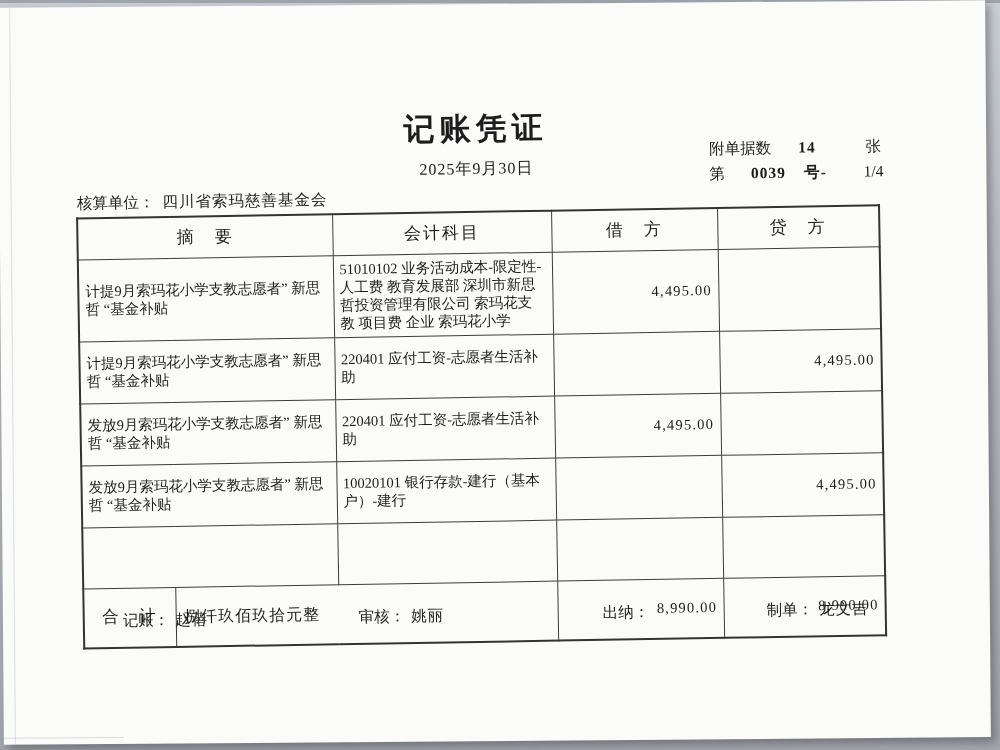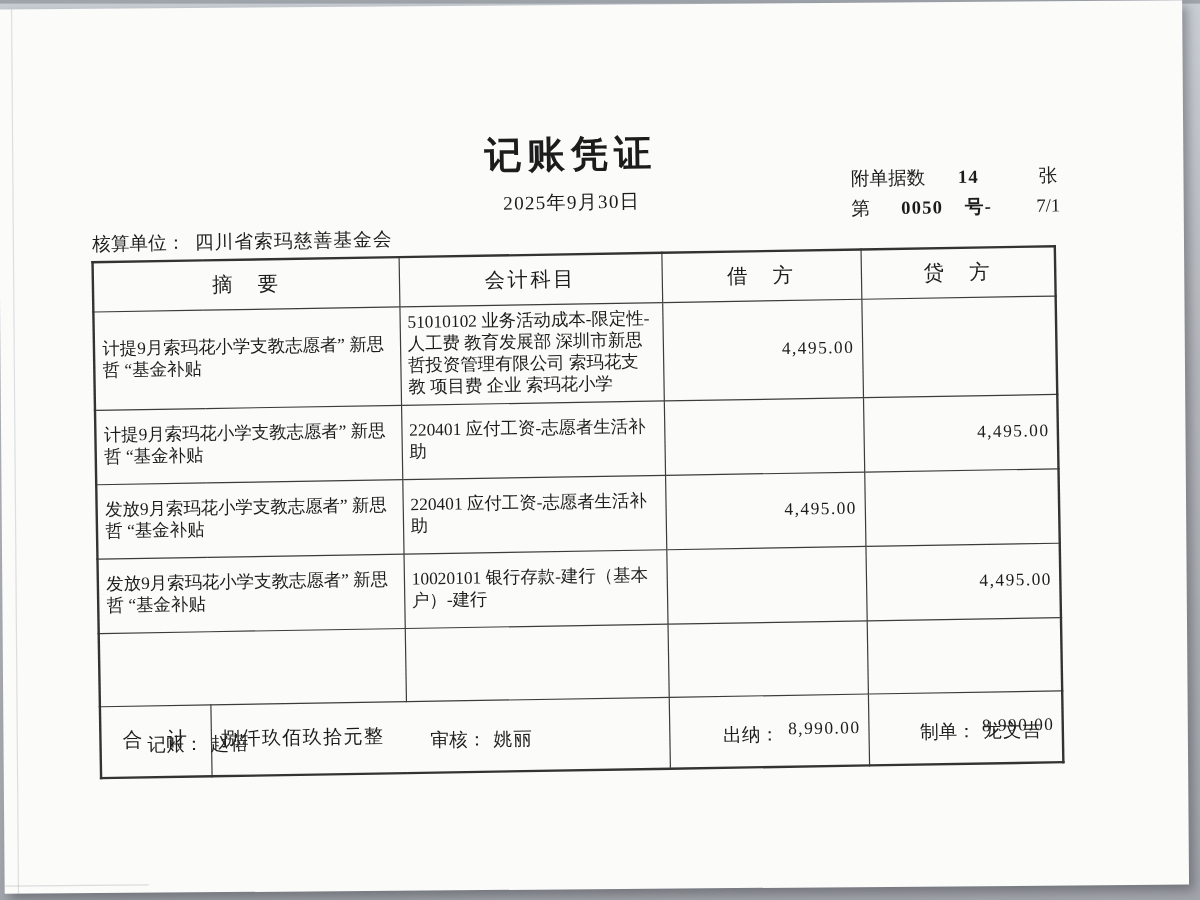--- a/index.html
+++ b/index.html
@@ -68,23 +68,23 @@
       </div>
 
       <div class="info-block">
         <div class="info-row">
           <span class="w1">附单据数</span>
           <span class="w2">14</span>
           <span class="w3">张</span>
         </div>
         <div class="info-row">
           <span class="w1" style="width:34px;">第</span>
-          <span class="w2" style="width:50px;">0050</span>
+          <span class="w2" style="width:50px;">0039</span>
           <span class="w2" style="width:44px;">号-</span>
-          <span class="w3" style="width:46px;">7/1</span>
+          <span class="w3" style="width:46px;">1/4</span>
         </div>
       </div>
 
       <div class="unit-line">
         <span>核算单位：</span><span class="name">四川省索玛慈善基金会</span>
       </div>
 
       <table class="voucher">
         <colgroup>
           <col style="width:92px;">

